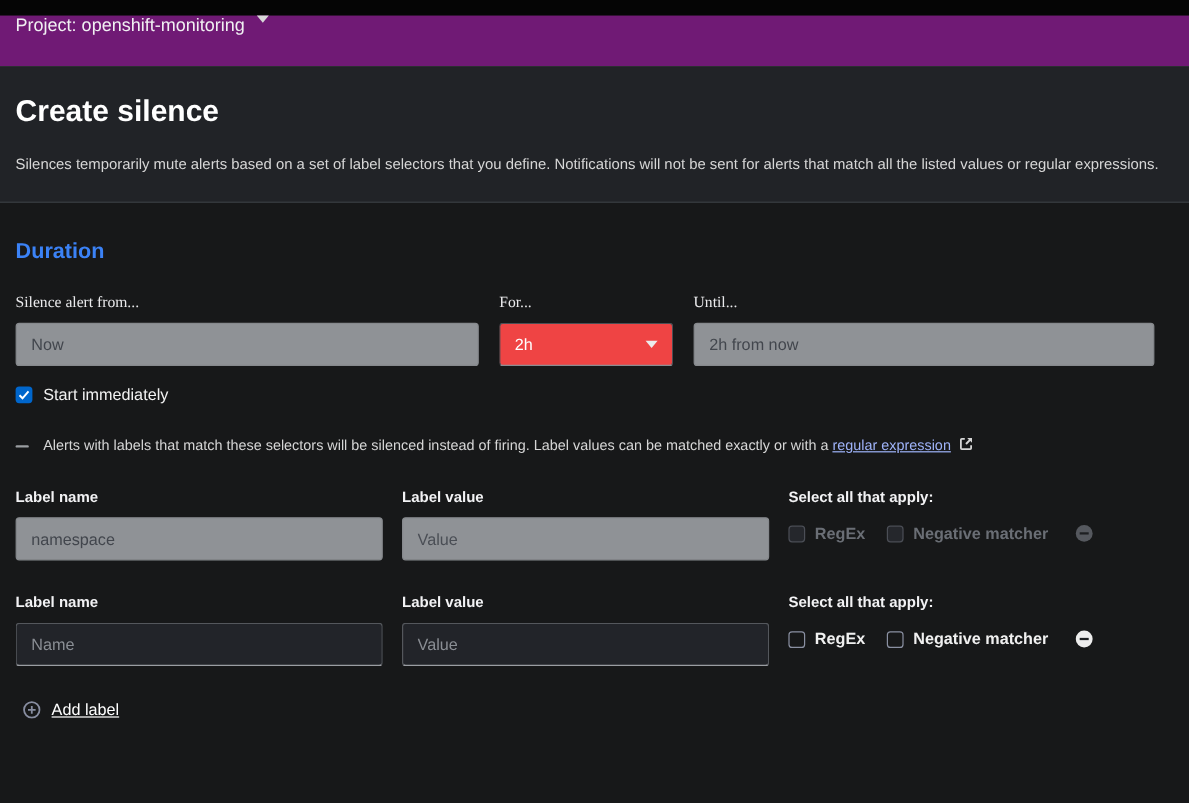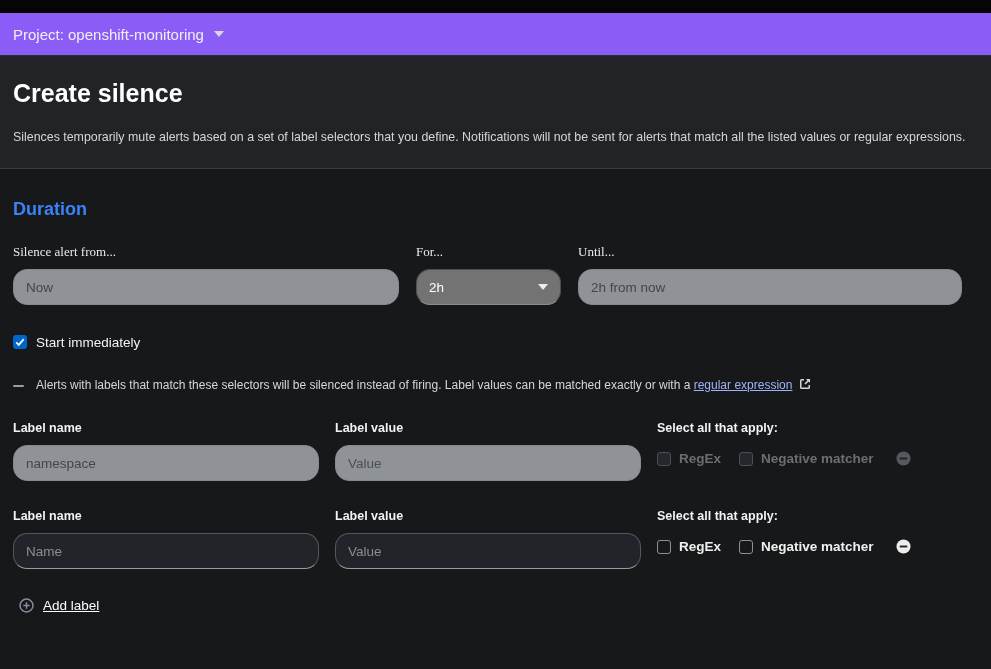--- a/index.html
+++ b/index.html
@@ -8,22 +8,22 @@
     width:991px; height:669px; overflow:hidden;
     background:#171819;
     font-family:"Liberation Sans", sans-serif;
     color:#ffffff;
   }
   
   .masthead { height:13px; background:#050505; }
 
   
   .project-bar {
-    height:43px; background:#8b5cf6; border-bottom:1px solid #2c2e32;
-    display:flex; align-items:center; gap:10px; padding:0 13px;
+    height:43px; background:#701a75; border-bottom:1px solid #2c2e32;
+    display:flex; align-items:flex-start; gap:10px; padding:0 13px;
     font-size:15px; color:#f0f0f2; cursor:pointer;
   }
   .caret-down {
     width:0; height:0;
     border-left:5px solid transparent; border-right:5px solid transparent;
     border-top:6px solid #d8d8d8;
   }
 
   
   .page-header { background:#212327; padding:15px 13px 24px; border-bottom:1px solid #3a3d42; }
@@ -33,37 +33,37 @@
   .content { padding:0 13px; }
   .section-heading { font-size:18px; font-weight:bold; margin:30px 0 0; color:#3b82f6; }
 
   
   .duration-grid { display:flex; gap:17px; margin-top:24px; }
   .field { display:flex; flex-direction:column; }
   .field-label { font-size:13px; color:#eaeaec; margin-bottom:9px;font-family:Liberation Serif, serif; }
   .w-from { width:386px; } .w-for { width:145px; } .w-until { width:384px; }
 
   .input {
-    height:36px; width:100%; border-radius:14px; font-size:13.5px;
+    height:36px; width:100%; border-radius:3px; font-size:13.5px;
     padding:0 12px; font-family:inherit; outline:none;
   }
   .input.gray { background:#8f9296; border:1px solid #86898d; color:#42464d; }
   .input.gray::placeholder { color:#4a4e55; opacity:1; }
   .input.dark { background:#222429; border:1px solid #54575c; border-bottom:1px solid #9a9da2; color:#e4e4e6; }
   .input.dark::placeholder { color:#8a8e94; opacity:1; }
 
   .select {
-    height:36px; background:#737373; border:1px solid #4c4f55; border-bottom:1px solid #8a8d92;
-    border-radius:14px; display:flex; align-items:center; justify-content:space-between;
+    height:36px; background:#ef4444; border:1px solid #4c4f55; border-bottom:1px solid #8a8d92;
+    border-radius:3px; display:flex; align-items:center; justify-content:space-between;
     padding:0 12px; color:#fff; font-size:13.5px; cursor:pointer;
   }
   .select .caret-down { border-top-color:#ececec; }
 
   
-  .checkbox-row { display:flex; align-items:flex-start; gap:9px; margin-top:30px; font-size:13.5px; color:#f2f2f2; }
+  .checkbox-row { display:flex; align-items:flex-end; gap:9px; margin-top:16px; font-size:13.5px; color:#f2f2f2; }
   .checkbox {
     width:14px; height:14px; border-radius:3px; flex:0 0 auto;
     display:flex; align-items:center; justify-content:center;
   }
   .checkbox.checked { background:#0066cc; }
   .checkbox.plain  { background:transparent; border:1px solid #8a90a2; }
   .checkbox.dim    { background:#25272c; border:1px solid #4b4e56; }
 
   
   .hint-row { display:flex; align-items:center; gap:12px; margin-top:28px; font-size:12px; color:#d6d6d6; }

